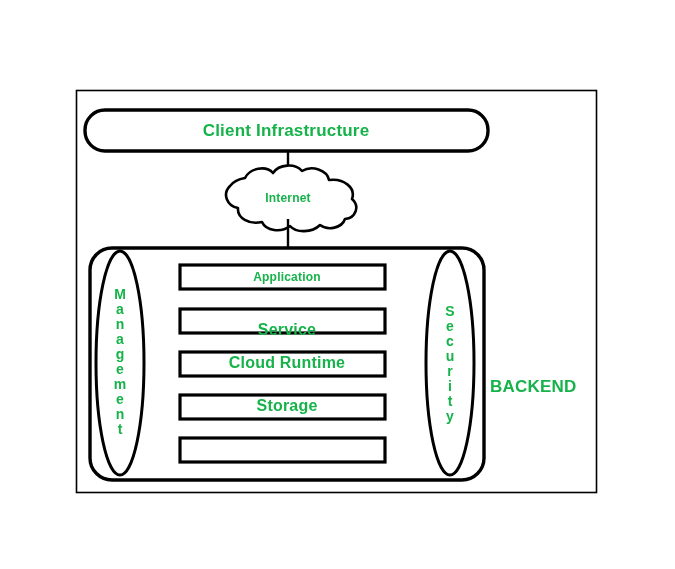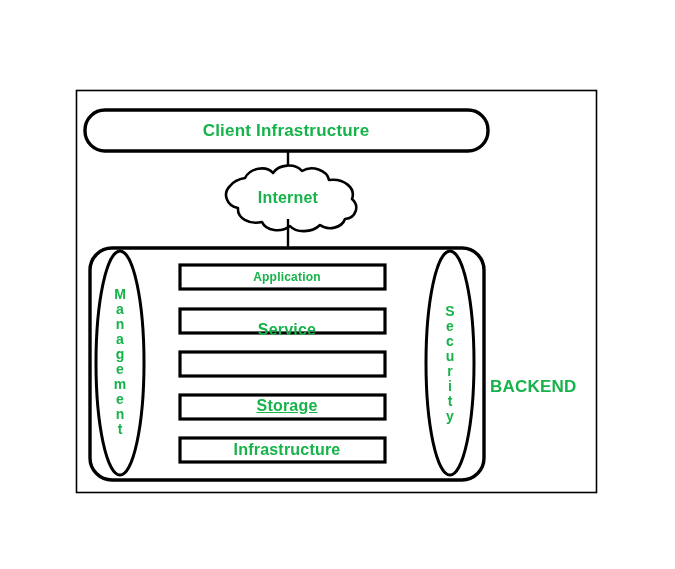--- a/index.html
+++ b/index.html
@@ -40,25 +40,25 @@
     line-height: 1;
     user-select: none;
   }
 
   .label-center {
     text-align: center;
     transform: translate(-50%, -50%);
   }
 
   #label-client-infrastructure { left: 286px; top: 118px; font-size: 17px; }
-  #label-internet             { left: 288px; top: 186px; font-size: 16px; }
+  #label-internet             { left: 288px; top: 186px; font-size: 12px; }
   #label-application          { left: 287px; top: 265px; font-size: 12px; }
   #label-service              { left: 287px; top: 309px; font-size: 16px; margin-top: 9px; }
   #label-cloud-runtime        { left: 287px; top: 351px; font-size: 16px; }
-  #label-storage              { left: 287px; top: 394px; font-size: 16px; text-decoration: underline; }
+  #label-storage              { left: 287px; top: 394px; font-size: 16px; }
   #label-infrastructure       { left: 287px; top: 438px; font-size: 16px; }
   #label-frontend             { left: 492px; top: 117px; font-size: 17px; transform: translateY(-50%); }
   #label-backend              { left: 490px; top: 354px; font-size: 17px; transform: translateY(-50%); margin-top: 20px; }
 
   
   .vlabel {
     position: absolute;
     color: #16b34a;
     font-weight: bold;
     font-family: "Liberation Sans", sans-serif;
@@ -118,24 +118,24 @@
 
   <div class="label label-center" id="label-internet">Internet</div>
 
 
   <div class="label" id="label-backend">BACKEND</div>
 
   <div class="label label-center" id="label-application">Application</div>
 
   <div class="label label-center" id="label-service">Service</div>
 
+  <div class="label label-center" id="label-cloud-runtime">Cloud Runtime</div>
 
   <div class="label label-center" id="label-storage">Storage</div>
 
-  <div class="label label-center" id="label-infrastructure">Infrastructure</div>
 
   <div class="vlabel" id="vlabel-management">
       <span>M</span>
       <span>a</span>
       <span>n</span>
       <span>a</span>
       <span>g</span>
       <span>e</span>
       <span>m</span>
       <span>e</span>

